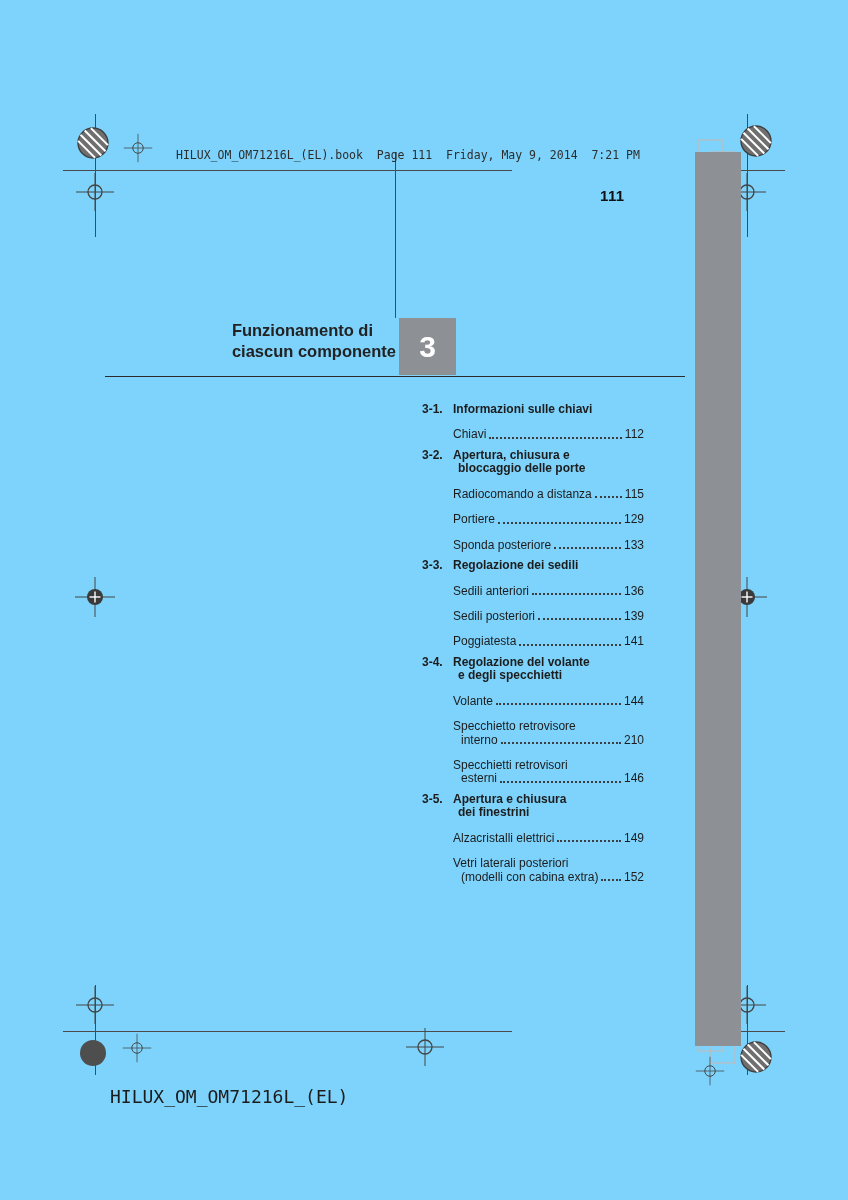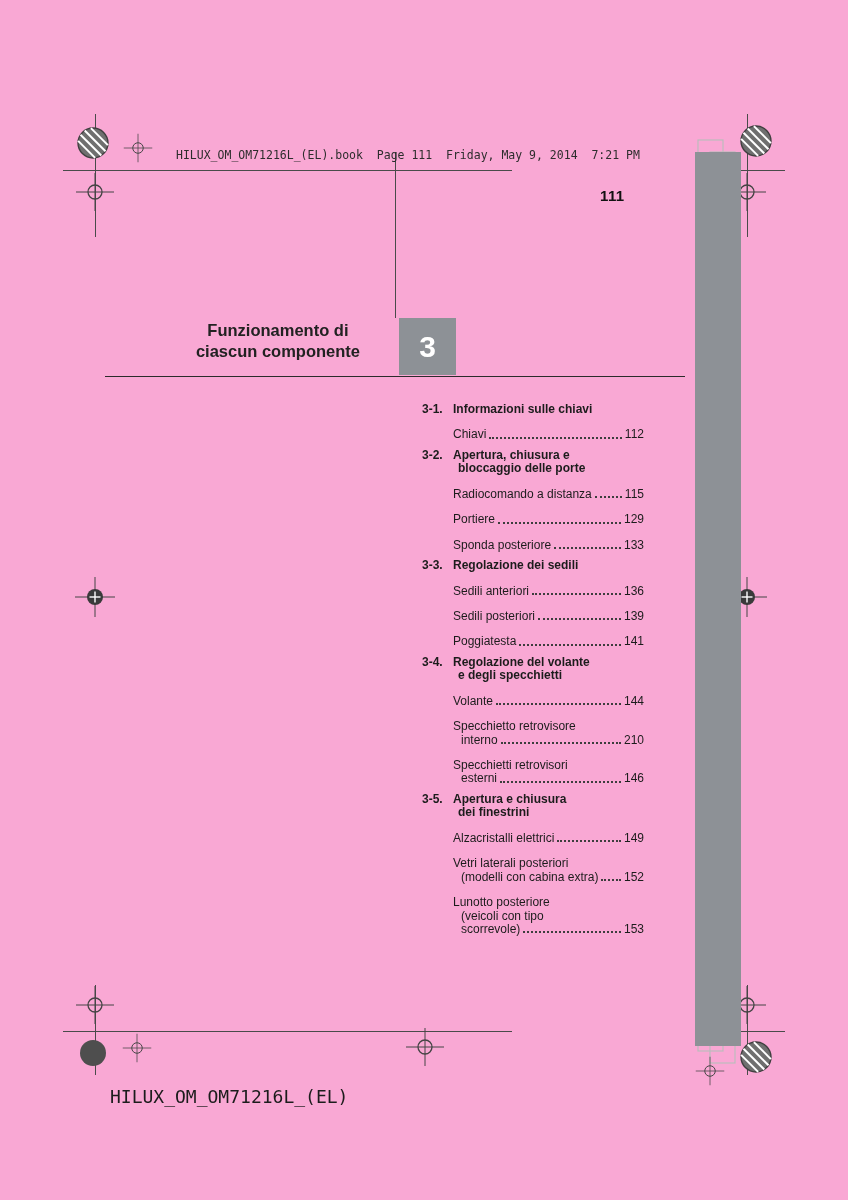--- a/index.html
+++ b/index.html
@@ -1,38 +1,38 @@
 <!DOCTYPE html>
 <html style="--bar-gray: #8d9196; --chapter-box-gray: #8d9196; --text-dark: #1c1c1c;"><head>
 <meta charset="utf-8">
 <style>
   *{box-sizing:border-box;margin:0;padding:0}
   body{margin:0;background:#ffffff}
   .page{
-    position:relative;width:848px;height:1200px;background:#f9a8d4;
+    position:relative;width:848px;height:1200px;background:#7dd3fc;
     font-family:"Liberation Sans",sans-serif;color:#1c1c1c;overflow:hidden
   }
   .marks{position:absolute;left:0;top:0;width:848px;height:1200px}
   .marks .ln{stroke:#4a4a4a;stroke-width:1}
   .marks .sq{fill:none;stroke:#bcbcbc;stroke-width:1.2}
 
   .header-line{
     position:absolute;left:176px;top:148px;
     font-family:"DejaVu Sans Mono",monospace;font-size:11.5px;color:#2d2d2d;white-space:pre
   }
   .page-number{
     position:absolute;left:600px;top:187px;width:82px;
     font-weight:bold;font-size:15px;letter-spacing:.4px;color:#111
   }
   .gray-bar{
     position:absolute;left:695px;top:152px;width:46px;height:894px;
     background:var(--bar-gray,#8d9196)
   }
   .chapter-title{
-    position:absolute;right:488px;top:320px;text-align:center;
+    position:absolute;right:452px;top:320px;text-align:left;
     font-weight:bold;font-size:16.5px;line-height:1.25;color:#222;white-space:nowrap
   }
   .chapter-num{
     position:absolute;left:399px;top:318px;width:57px;height:57px;
     background:var(--chapter-box-gray,#8d9196);color:#ffffff;
     font-weight:bold;font-size:30px;display:flex;align-items:center;justify-content:center
   }
   .rule{position:absolute;left:105px;top:376px;width:580px;border-top:1.6px solid #2b2b2b}
 
   .toc{position:absolute;left:422px;top:403px;width:222px;font-size:12px;line-height:1.12;color:#1c1c1c}
@@ -242,25 +242,16 @@
         </div>
       </div>
       <div class="entry">
         <div class="pre">Vetri laterali posteriori</div>
         <div class="eline">
           <span class="lbl">(modelli con cabina extra)</span>
           <span class="leader"></span>
           <span class="pg">152</span>
         </div>
       </div>
-      <div class="entry">
-        <div class="pre">Lunotto posteriore</div>
-        <div class="pre">(veicoli con tipo</div>
-        <div class="eline">
-          <span class="lbl">scorrevole)</span>
-          <span class="leader"></span>
-          <span class="pg">153</span>
-        </div>
-      </div>
     </div>
 
   <div class="footer-line">HILUX_OM_OM71216L_(EL)</div>
 </div>
 
 </body></html>

